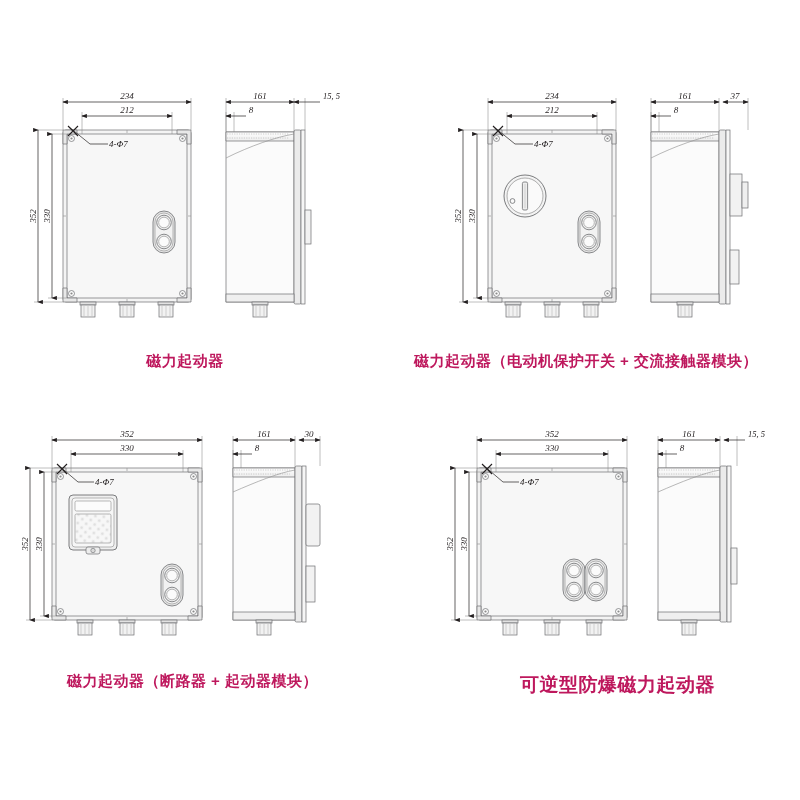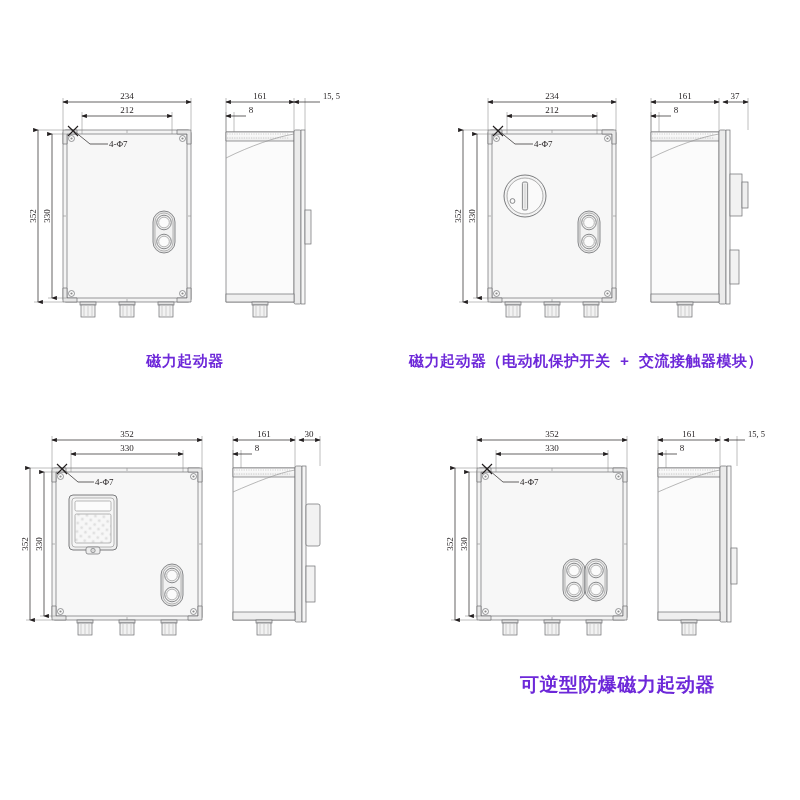--- a/index.html
+++ b/index.html
@@ -5,27 +5,27 @@
 <style>
   html,body{margin:0;padding:0;}
   body{
     width:800px;height:800px;
     background:#ffffff;
     font-family:"Liberation Sans","DejaVu Sans",sans-serif;
     color:#1a1a1a;
     overflow:hidden;
   }
   #sheet{position:relative;width:800px;height:800px;}
-  .panel{position:absolute;}
+  .panel{position:absolute;font-style:italic;}
   .caption{
     position:absolute;
     text-align:center;
-    font-family:Liberation Mono, monospace;
+    font-family:Liberation Sans, sans-serif;
     font-weight:700;
-    color:#6d28d9;
+    color:#be185d;
     white-space:nowrap;
     letter-spacing:0.5px;
   }
   svg{display:block;overflow:visible;}
   .dimtxt{
     font-family:"Liberation Serif","DejaVu Serif",serif;
     font-size:9px;
     fill:#231f20;
   }
   .dimtxt.small{font-size:8.5px;}
@@ -455,20 +455,21 @@
       <text class="dimtxt" x="107" y="17" text-anchor="middle">352</text>
       <text class="dimtxt" x="107" y="31" text-anchor="middle">330</text>
       <text class="dimtxt" x="8" y="124" text-anchor="middle" transform="rotate(-90,8,124)">352</text>
       <text class="dimtxt" x="22" y="124" text-anchor="middle" transform="rotate(-90,22,124)">330</text>
       <text class="dimtxt" x="75" y="65">4-Φ7</text>
       <text class="dimtxt" x="244" y="17" text-anchor="middle">161</text>
       <text class="dimtxt" x="289" y="17" text-anchor="middle">30</text>
       <text class="dimtxt" x="237" y="31" text-anchor="middle">8</text>
     </svg>
   </div>
+  <div class="caption" style="left:20px;top:672px;width:345px;font-size:15px;">磁力起动器（断路器 + 起动器模块）</div>
 
   <div class="panel" style="left:445px;top:420px;width:345px;height:250px;">
     <svg width="345" height="250" viewBox="0 0 345 250">
       <defs>
         <marker id="ar-r4" markerWidth="8" markerHeight="6" refX="7" refY="3" orient="auto">
           <path d="M0,0 L8,3 L0,6 Z" fill="#231f20"></path>
           </marker>
         <marker id="ar-l4" markerWidth="8" markerHeight="6" refX="1" refY="3" orient="auto">
           <path d="M8,0 L0,3 L8,6 Z" fill="#231f20"></path>
           </marker>

